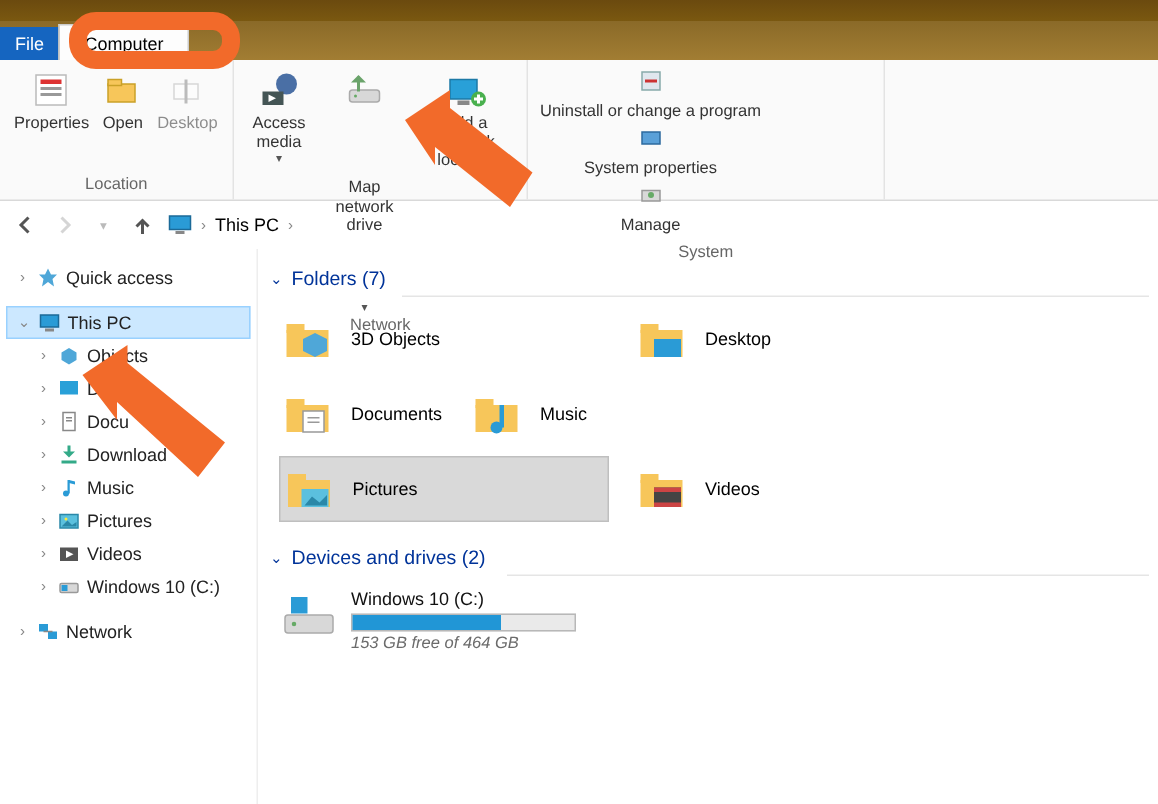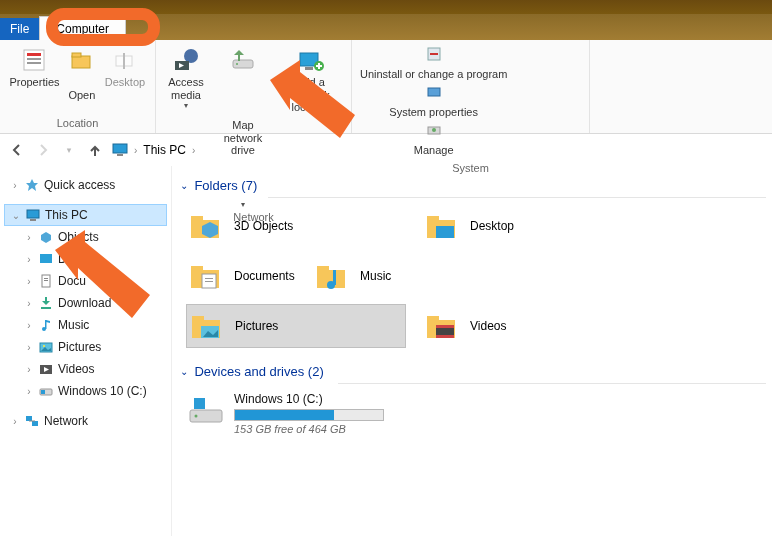--- a/index.html
+++ b/index.html
@@ -83,21 +83,21 @@
         <span class="ico">
           <svg width="26" height="26">
               <rect x="3" y="3" width="20" height="20" fill="#fff" stroke="#bbb"></rect>
               <rect x="6" y="6" width="14" height="3" fill="#d33"></rect>
               <rect x="6" y="11" width="14" height="2" fill="#999"></rect>
               <rect x="6" y="15" width="14" height="2" fill="#999"></rect>
             </svg>
         </span>
         <span>Properties</span>
       </div>
-      <div class="ribbon-btn" style="min-width:38px;gap:13px;">
+      <div class="ribbon-btn" style="min-width:38px;">
         <span class="ico">
           <svg width="26" height="26">
               <rect x="3" y="9" width="18" height="12" fill="#f7c65a" stroke="#caa128"></rect>
               <rect x="3" y="6" width="9" height="4" fill="#f7c65a" stroke="#caa128"></rect>
             </svg>
         </span>
         <span>Open</span>
       </div>
       <div class="ribbon-btn" style="min-width:44px;opacity:0.55;">
         <span class="ico">

